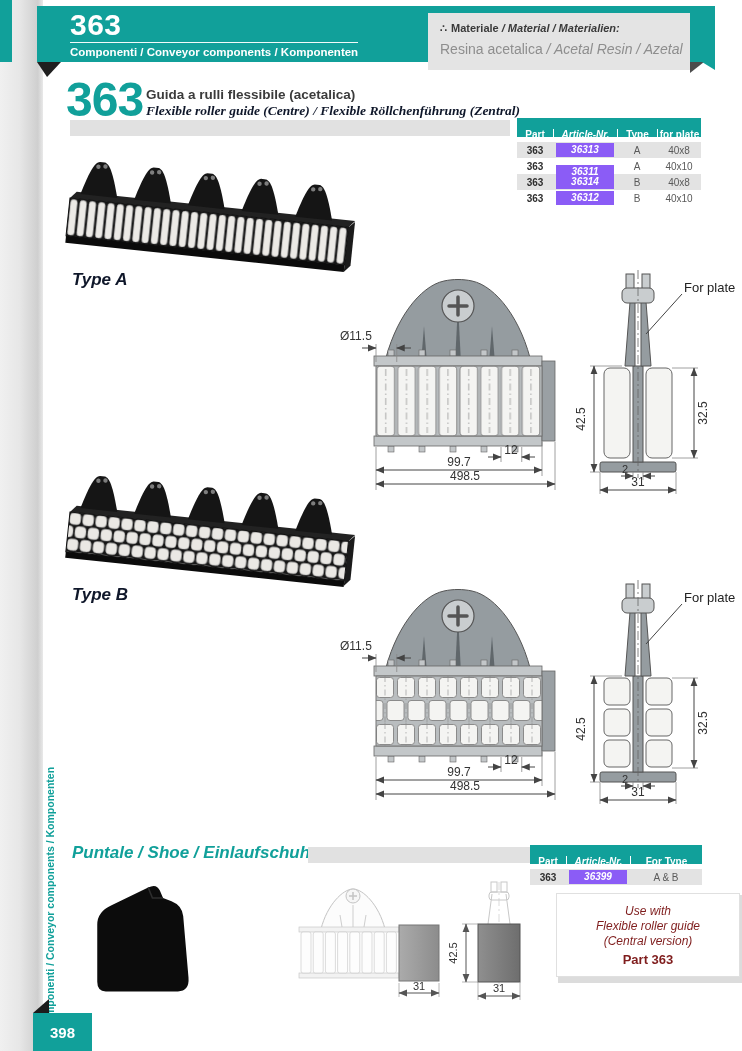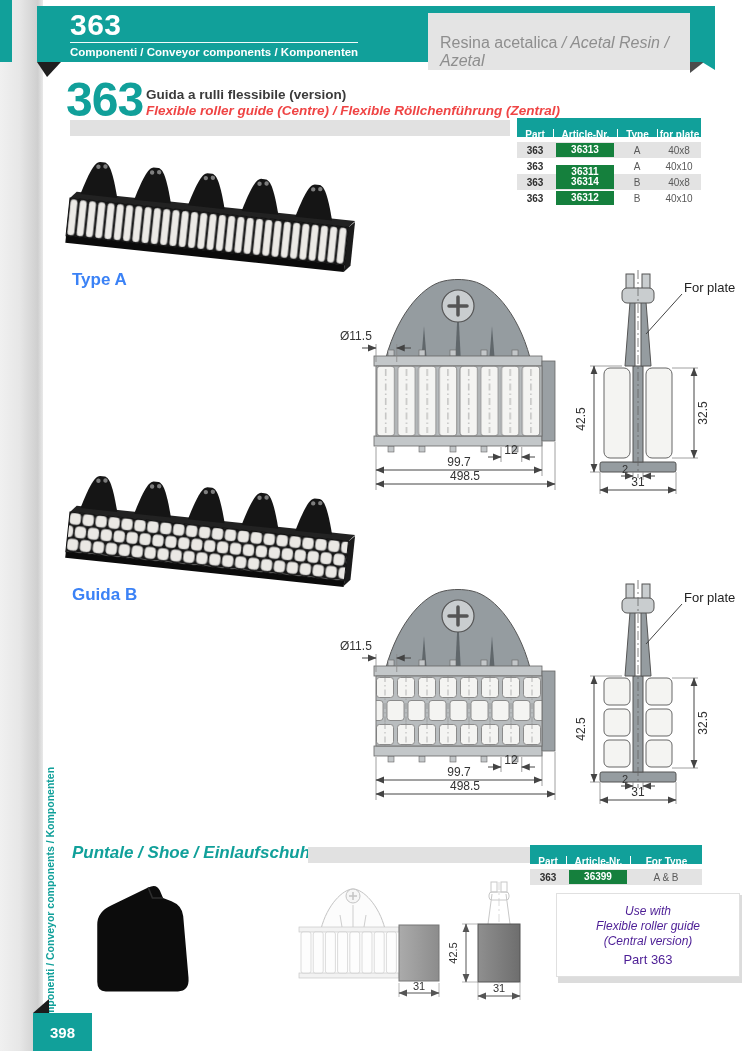--- a/index.html
+++ b/index.html
@@ -21,50 +21,50 @@
   .fold2{left:690px;top:62px;width:14px;height:11px;background:#4c4c4c;
          clip-path:polygon(0 0,100% 0,0 100%);z-index:3;}
   .tab2{left:702px;top:62px;width:13px;height:8px;background:#11a09a;
         clip-path:polygon(0 0,100% 0,100% 100%);z-index:3;}
   
   .mat{left:428px;top:13px;width:262px;height:57px;background:#e4e4e4;z-index:2;
        box-sizing:border-box;padding:9px 0 0 12px;}
   .mat-title{font-size:11px;font-weight:bold;color:#3a3a3a;}
   .mat-title .it{font-style:italic;}
   .mat-icon{color:#3a3a3a;margin-right:4px;font-size:11px;}
-  .mat-val{font-size:16px;color:#8e8e8e;margin-top:12px;}
+  .mat-val{font-size:14px;color:#8e8e8e;margin-top:6px;}
   .mat-val .it{font-style:italic;}
   
   .bignum{left:66px;top:72px;font-size:48px;font-weight:bold;color:#11a09a;letter-spacing:-1px;}
   .ptitle1{left:146px;top:87px;font-size:13.5px;font-weight:bold;color:#3b3b3b;}
-  .ptitle2{left:146px;top:103px;font-size:13.5px;font-weight:bold;font-style:italic;color:#ef4444;}
+  .ptitle2{left:146px;top:103px;font-size:13.5px;font-weight:bold;font-style:italic;color:#0f172a;font-family:Liberation Serif, serif;}
   .graybar1{left:70px;top:120px;width:440px;height:16px;background:#e1e1e1;}
   .graybar2{left:308px;top:847px;width:222px;height:16px;background:#e1e1e1;}
   
   .tbl{font-size:10px;}
   .hrow{display:flex;background:#11a09a;color:#fff;font-weight:bold;height:19px;
         align-items:center;text-align:center;}
   .hcell{box-sizing:border-box;border-left:1px solid #fff;margin-top:13px;}
   .hcell:first-child{border-left:none;}
   .rows{margin-top:5px;}
   .drow{display:flex;height:16px;align-items:center;text-align:center;color:#5a5a5a;}
   .drow.odd{background:#e3e3e3;}
-  .c1{width:36px;} .c2{width:64px;} .c3{width:40px;} .c4{width:44px;} .c5{width:72px;}
+  .c1{width:36px;} .c2{width:64px;font-style:italic;} .c3{width:40px;} .c4{width:44px;} .c5{width:72px;}
   .partcell{font-weight:bold;color:#2e2e2e;}
-  .artbox{background:#15803d;color:#fff;font-weight:bold;height:14px;line-height:14px;
+  .artbox{background:#8b5cf6;color:#fff;font-weight:bold;height:14px;line-height:14px;
           margin:1px 3px;flex:1;}
   
-  .typelabel{font-size:17px;font-weight:bold;color:#3b82f6;}
+  .typelabel{font-size:17px;font-weight:bold;font-style:italic;color:#0f172a;}
   .shoetitle{left:72px;top:843px;font-size:17px;font-weight:bold;font-style:italic;color:#11a09a;}
   
   .note{left:556px;top:893px;width:184px;box-sizing:border-box;background:#fff;
         border:1px solid #e0e0e0;box-shadow:4px 4px 0 2px #dcdcdc;
         padding:10px 4px 9px 4px;text-align:center;}
-  .note .ln{font-size:12px;font-style:italic;color:#4c1d95;line-height:15px;}
-  .note .bold{font-size:13px;font-weight:normal;font-style:normal;margin-top:3px;}
+  .note .ln{font-size:12px;font-style:italic;color:#7f1d1d;line-height:15px;}
+  .note .bold{font-size:13px;font-weight:bold;font-style:normal;margin-top:3px;}
   
   .vtext{left:44px;top:765px;height:265px;writing-mode:vertical-rl;transform:rotate(180deg);
          font-size:10.5px;font-weight:bold;color:#11a09a;white-space:nowrap;}
   
   .pagebox{left:33px;top:1013px;width:59px;height:38px;background:#11a09a;color:#fff;
            font-size:15px;font-weight:bold;display:flex;align-items:center;justify-content:center;}
   .pagefold{left:33px;top:999px;width:16px;height:14px;background:#1c1c1c;
             clip-path:polygon(0 100%,100% 0,100% 100%);}
   .logo{left:600px;top:1000px;font-family:"Liberation Serif",serif;font-weight:bold;
         font-style:italic;font-size:36px;color:#ce2f27;letter-spacing:-2px;}
@@ -86,27 +86,30 @@
     <div class="band-inner">
       <div class="band-num">363</div>
       <div class="band-sub">Componenti / Conveyor components / Komponenten</div>
     </div>
   </div>
   <div class="abs fold1"></div>
   <div class="abs fold2"></div>
   <div class="abs tab2"></div>
 
   <div class="abs mat">
+    <div class="mat-title">
+      <span class="mat-icon">∴</span><span>Materiale</span><span class="it"> / Material / Materialien:</span>
+    </div>
     <div class="mat-val">
       <span>Resina acetalica</span><span class="it"> / Acetal Resin / Azetal</span>
     </div>
   </div>
 
   <div class="abs bignum">363</div>
-  <div class="abs ptitle1">Guida a rulli flessibile (version)</div>
+  <div class="abs ptitle1">Guida a rulli flessibile (acetalica)</div>
   <div class="abs ptitle2">Flexible roller guide (Centre) / Flexible Röllchenführung (Zentral)</div>
   <div class="abs graybar1"></div>
 
   <div class="abs tbl" style="left:517px;top:118px;width:184px;">
     <div class="hrow">
       <div class="hcell c1">Part</div>
       <div class="hcell c2">Article-Nr.</div>
       <div class="hcell c3">Type</div>
       <div class="hcell c4">for plate</div>
     </div>
@@ -301,21 +304,21 @@
           <circle cx="98" cy="7" r="2.2"></circle>
         <circle cx="145" cy="8" r="2.2"></circle>
           <circle cx="152" cy="7" r="2.2"></circle>
         <circle cx="199" cy="8" r="2.2"></circle>
           <circle cx="206" cy="7" r="2.2"></circle>
         <circle cx="253" cy="8" r="2.2"></circle>
           <circle cx="260" cy="7" r="2.2"></circle>
       </g>
     </g>
   </svg>
-  <div class="abs typelabel" style="left:72px;top:585px;">Guida B</div>
+  <div class="abs typelabel" style="left:72px;top:585px;">Type B</div>
 
   <svg class="abs" style="left:338px;top:576px;" width="404" height="230" viewBox="0 0 404 230">
     <defs>
       <marker id="arrB" markerWidth="9" markerHeight="8" refX="8" refY="4" orient="auto-start-reverse" markerUnits="userSpaceOnUse">
         <path d="M0,0.6 L8.5,4 L0,7.4 Z" fill="#444"></path>
       </marker>
       <pattern id="patB" x="38" y="100" width="21" height="47" patternUnits="userSpaceOnUse">
         <rect width="21" height="47" fill="#b9bdbf"></rect>
         <rect x="0.5" y="1.5" width="17" height="20" rx="3" fill="#f4f4f2" stroke="#777" stroke-width="0.8"></rect>
         <rect x="11" y="24.5" width="17" height="20" rx="3" fill="#f4f4f2" stroke="#777" stroke-width="0.8"></rect>

